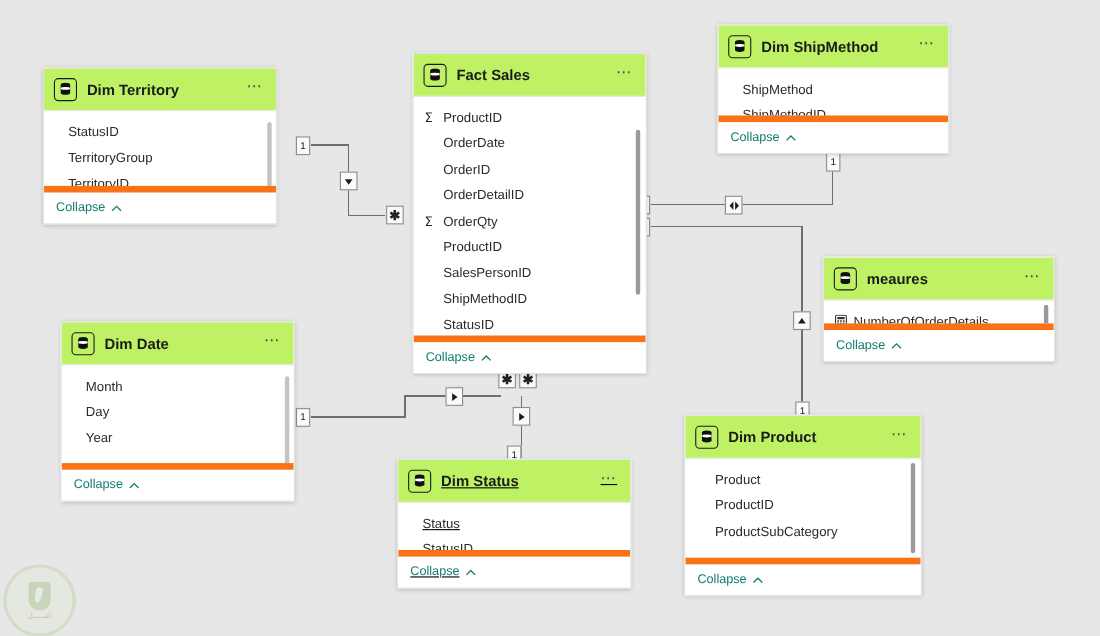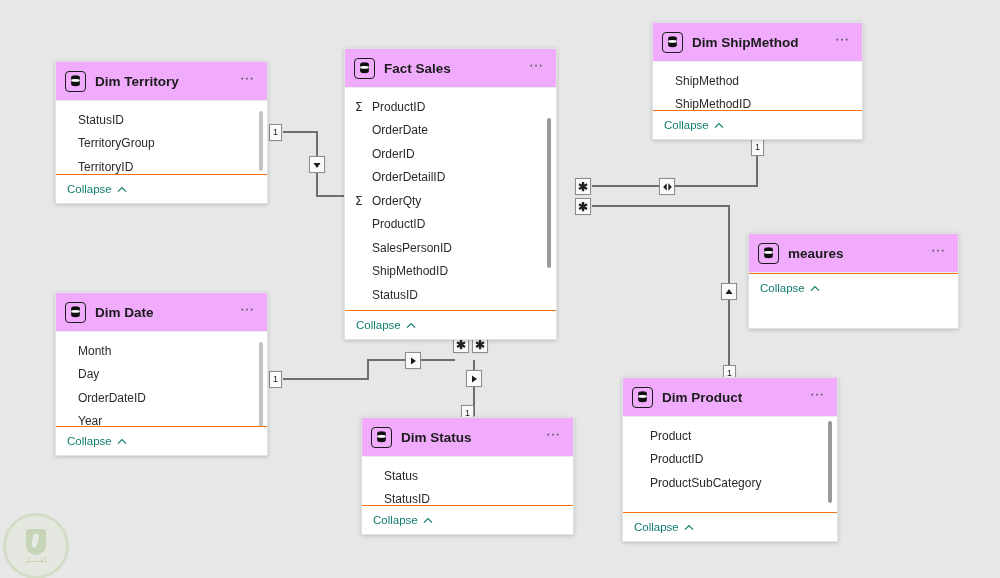--- a/index.html
+++ b/index.html
@@ -66,21 +66,21 @@
     box-shadow:0 1px 4px rgba(0,0,0,.18);
     box-sizing:border-box;
     display:flex;flex-direction:column;
     overflow:hidden;
   }
   .tbl-head{
     height:38px;flex:0 0 38px;
     display:flex;align-items:center;
     padding:0 10px 0 9px;
     border-bottom:1px solid #ececec;
-    background:#f0abfc;
+    background:#bef264;
   }
   .tbl-ico{
     width:19px;height:19px;flex:0 0 19px;
     border:1.5px solid #1b1b1b;border-radius:4px;
     display:flex;align-items:center;justify-content:center;
     margin-right:9px;
   }
   .tbl-ico svg{display:block;}
   .tbl-title{
     font-size:13.5px;color:#1b1b1b;font-weight:600;
@@ -105,21 +105,21 @@
     display:flex;align-items:center;justify-content:flex-start;
   }
   .fld{position:relative;}
   .sigma{font-size:12px;color:#2a2a2a;font-family:"DejaVu Sans",sans-serif;}
   .calcico svg{display:block;}
   .fld.ind{padding-left:27px;}
   .tbl-foot{
     flex:0 0 auto;height:28px;
     display:flex;align-items:center;
     padding-left:11px;
-    border-top:1px solid #f97316;
+    border-top:6px solid #f97316;
     background:#fff;
   }
   .collapse{
     font-size:11.5px;color:#107c6e;cursor:pointer;
     display:flex;align-items:center;gap:5px;
   }
   .chev{display:block;}
   .vscroll{
     position:absolute;top:10px;width:4px;border-radius:2px;
     background:#9a9a9a;
@@ -180,21 +180,21 @@
   </div>
 
   <div class="badge many" style="left:472px;top:336px;">✱</div>
   <div class="badge one" style="left:461px;top:405px;">1</div>
   <div class="badge arw" style="left:466px;top:370px;">
     <svg width="10" height="10" viewBox="0 0 10 10">
         <path d="M3 1.5 L8 5 L3 8.5 Z" fill="#1b1b1b"></path>
       </svg>
   </div>
 
-  <div class="tbl" style="left:55px;top:61px;width:213px;height:143px;">
+  <div class="tbl" style="left:39px;top:61px;width:213px;height:143px;">
     <div class="tbl-head">
       <span class="tbl-ico">
         <svg width="11" height="12" viewBox="0 0 11 12">
             <ellipse cx="5.5" cy="2.2" rx="4.3" ry="1.9" fill="#111"></ellipse>
             <rect x="1.2" y="2.2" width="8.6" height="7" fill="#111"></rect>
             <ellipse cx="5.5" cy="9.3" rx="4.3" ry="1.9" fill="#111"></ellipse>
             <ellipse cx="5.5" cy="5.4" rx="4.3" ry="1.3" fill="#fff"></ellipse>
           </svg>
       </span>
       <span class="tbl-title">Dim Territory</span>
@@ -215,21 +215,21 @@
     <div class="tbl-foot">
       <span class="collapse">
         <span>Collapse</span>
         <svg class="chev" width="10" height="7" viewBox="0 0 10 7">
             <path d="M1 5.6 L5 1.6 L9 5.6" stroke="#107c6e" stroke-width="1.2" fill="none"></path>
           </svg>
       </span>
     </div>
   </div>
 
-  <div class="tbl" style="left:344px;top:48px;width:213px;height:292px;">
+  <div class="tbl" style="left:375px;top:48px;width:213px;height:292px;">
     <div class="tbl-head">
       <span class="tbl-ico">
         <svg width="11" height="12" viewBox="0 0 11 12">
             <ellipse cx="5.5" cy="2.2" rx="4.3" ry="1.9" fill="#111"></ellipse>
             <rect x="1.2" y="2.2" width="8.6" height="7" fill="#111"></rect>
             <ellipse cx="5.5" cy="9.3" rx="4.3" ry="1.9" fill="#111"></ellipse>
             <ellipse cx="5.5" cy="5.4" rx="4.3" ry="1.3" fill="#fff"></ellipse>
           </svg>
       </span>
       <span class="tbl-title">Fact Sales</span>
@@ -323,23 +323,20 @@
       <span class="tbl-dots">⋯</span>
     </div>
     <div class="tbl-body">
       <div class="fld">
           <span>Month</span>
         </div>
       <div class="fld">
           <span>Day</span>
         </div>
       <div class="fld">
-          <span>OrderDateID</span>
-        </div>
-      <div class="fld">
           <span>Year</span>
         </div>
       <div class="vscroll light" style="right:4px;height:90px;"></div>
     </div>
     <div class="tbl-foot">
       <span class="collapse">
         <span>Collapse</span>
         <svg class="chev" width="10" height="7" viewBox="0 0 10 7">
             <path d="M1 5.6 L5 1.6 L9 5.6" stroke="#107c6e" stroke-width="1.2" fill="none"></path>
           </svg>
@@ -353,31 +350,49 @@
         <svg width="11" height="12" viewBox="0 0 11 12">
             <ellipse cx="5.5" cy="2.2" rx="4.3" ry="1.9" fill="#111"></ellipse>
             <rect x="1.2" y="2.2" width="8.6" height="7" fill="#111"></rect>
             <ellipse cx="5.5" cy="9.3" rx="4.3" ry="1.9" fill="#111"></ellipse>
             <ellipse cx="5.5" cy="5.4" rx="4.3" ry="1.3" fill="#fff"></ellipse>
           </svg>
       </span>
       <span class="tbl-title">meaures</span>
       <span class="tbl-dots">⋯</span>
     </div>
-    <div class="tbl-foot">
-      <span class="collapse">
-        <span>Collapse</span>
-        <svg class="chev" width="10" height="7" viewBox="0 0 10 7">
-            <path d="M1 5.6 L5 1.6 L9 5.6" stroke="#107c6e" stroke-width="1.2" fill="none"></path>
-          </svg>
-      </span>
-    </div>
-  </div>
-
-  <div class="tbl" style="left:361px;top:417px;width:213px;height:118px;">
+    <div class="tbl-body">
+      <div class="fld ind">
+        <span class="fi calcico">
+          <svg width="11" height="11" viewBox="0 0 11 11">
+              <rect x="0.6" y="0.6" width="9.8" height="9.8" rx="1.3" fill="none" stroke="#333" stroke-width="1"></rect>
+              <rect x="2.2" y="2.2" width="6.6" height="2" fill="#333"></rect>
+              <rect x="2.2" y="5.2" width="1.6" height="1.3" fill="#333"></rect>
+              <rect x="4.7" y="5.2" width="1.6" height="1.3" fill="#333"></rect>
+              <rect x="7.2" y="5.2" width="1.6" height="1.3" fill="#333"></rect>
+              <rect x="2.2" y="7.3" width="1.6" height="1.3" fill="#333"></rect>
+              <rect x="4.7" y="7.3" width="1.6" height="1.3" fill="#333"></rect>
+              <rect x="7.2" y="7.3" width="1.6" height="1.3" fill="#333"></rect>
+            </svg>
+        </span>
+        <span>NumberOfOrderDetails</span>
+      </div>
+      <div class="vscroll" style="right:5px;top:4px;height:34px;"></div>
+    </div>
+    <div class="tbl-foot">
+      <span class="collapse">
+        <span>Collapse</span>
+        <svg class="chev" width="10" height="7" viewBox="0 0 10 7">
+            <path d="M1 5.6 L5 1.6 L9 5.6" stroke="#107c6e" stroke-width="1.2" fill="none"></path>
+          </svg>
+      </span>
+    </div>
+  </div>
+
+  <div class="tbl" style="left:361px;top:417px;width:213px;height:118px;text-decoration:underline;">
     <div class="tbl-head">
       <span class="tbl-ico">
         <svg width="11" height="12" viewBox="0 0 11 12">
             <ellipse cx="5.5" cy="2.2" rx="4.3" ry="1.9" fill="#111"></ellipse>
             <rect x="1.2" y="2.2" width="8.6" height="7" fill="#111"></rect>
             <ellipse cx="5.5" cy="9.3" rx="4.3" ry="1.9" fill="#111"></ellipse>
             <ellipse cx="5.5" cy="5.4" rx="4.3" ry="1.3" fill="#fff"></ellipse>
           </svg>
       </span>
       <span class="tbl-title">Dim Status</span>

